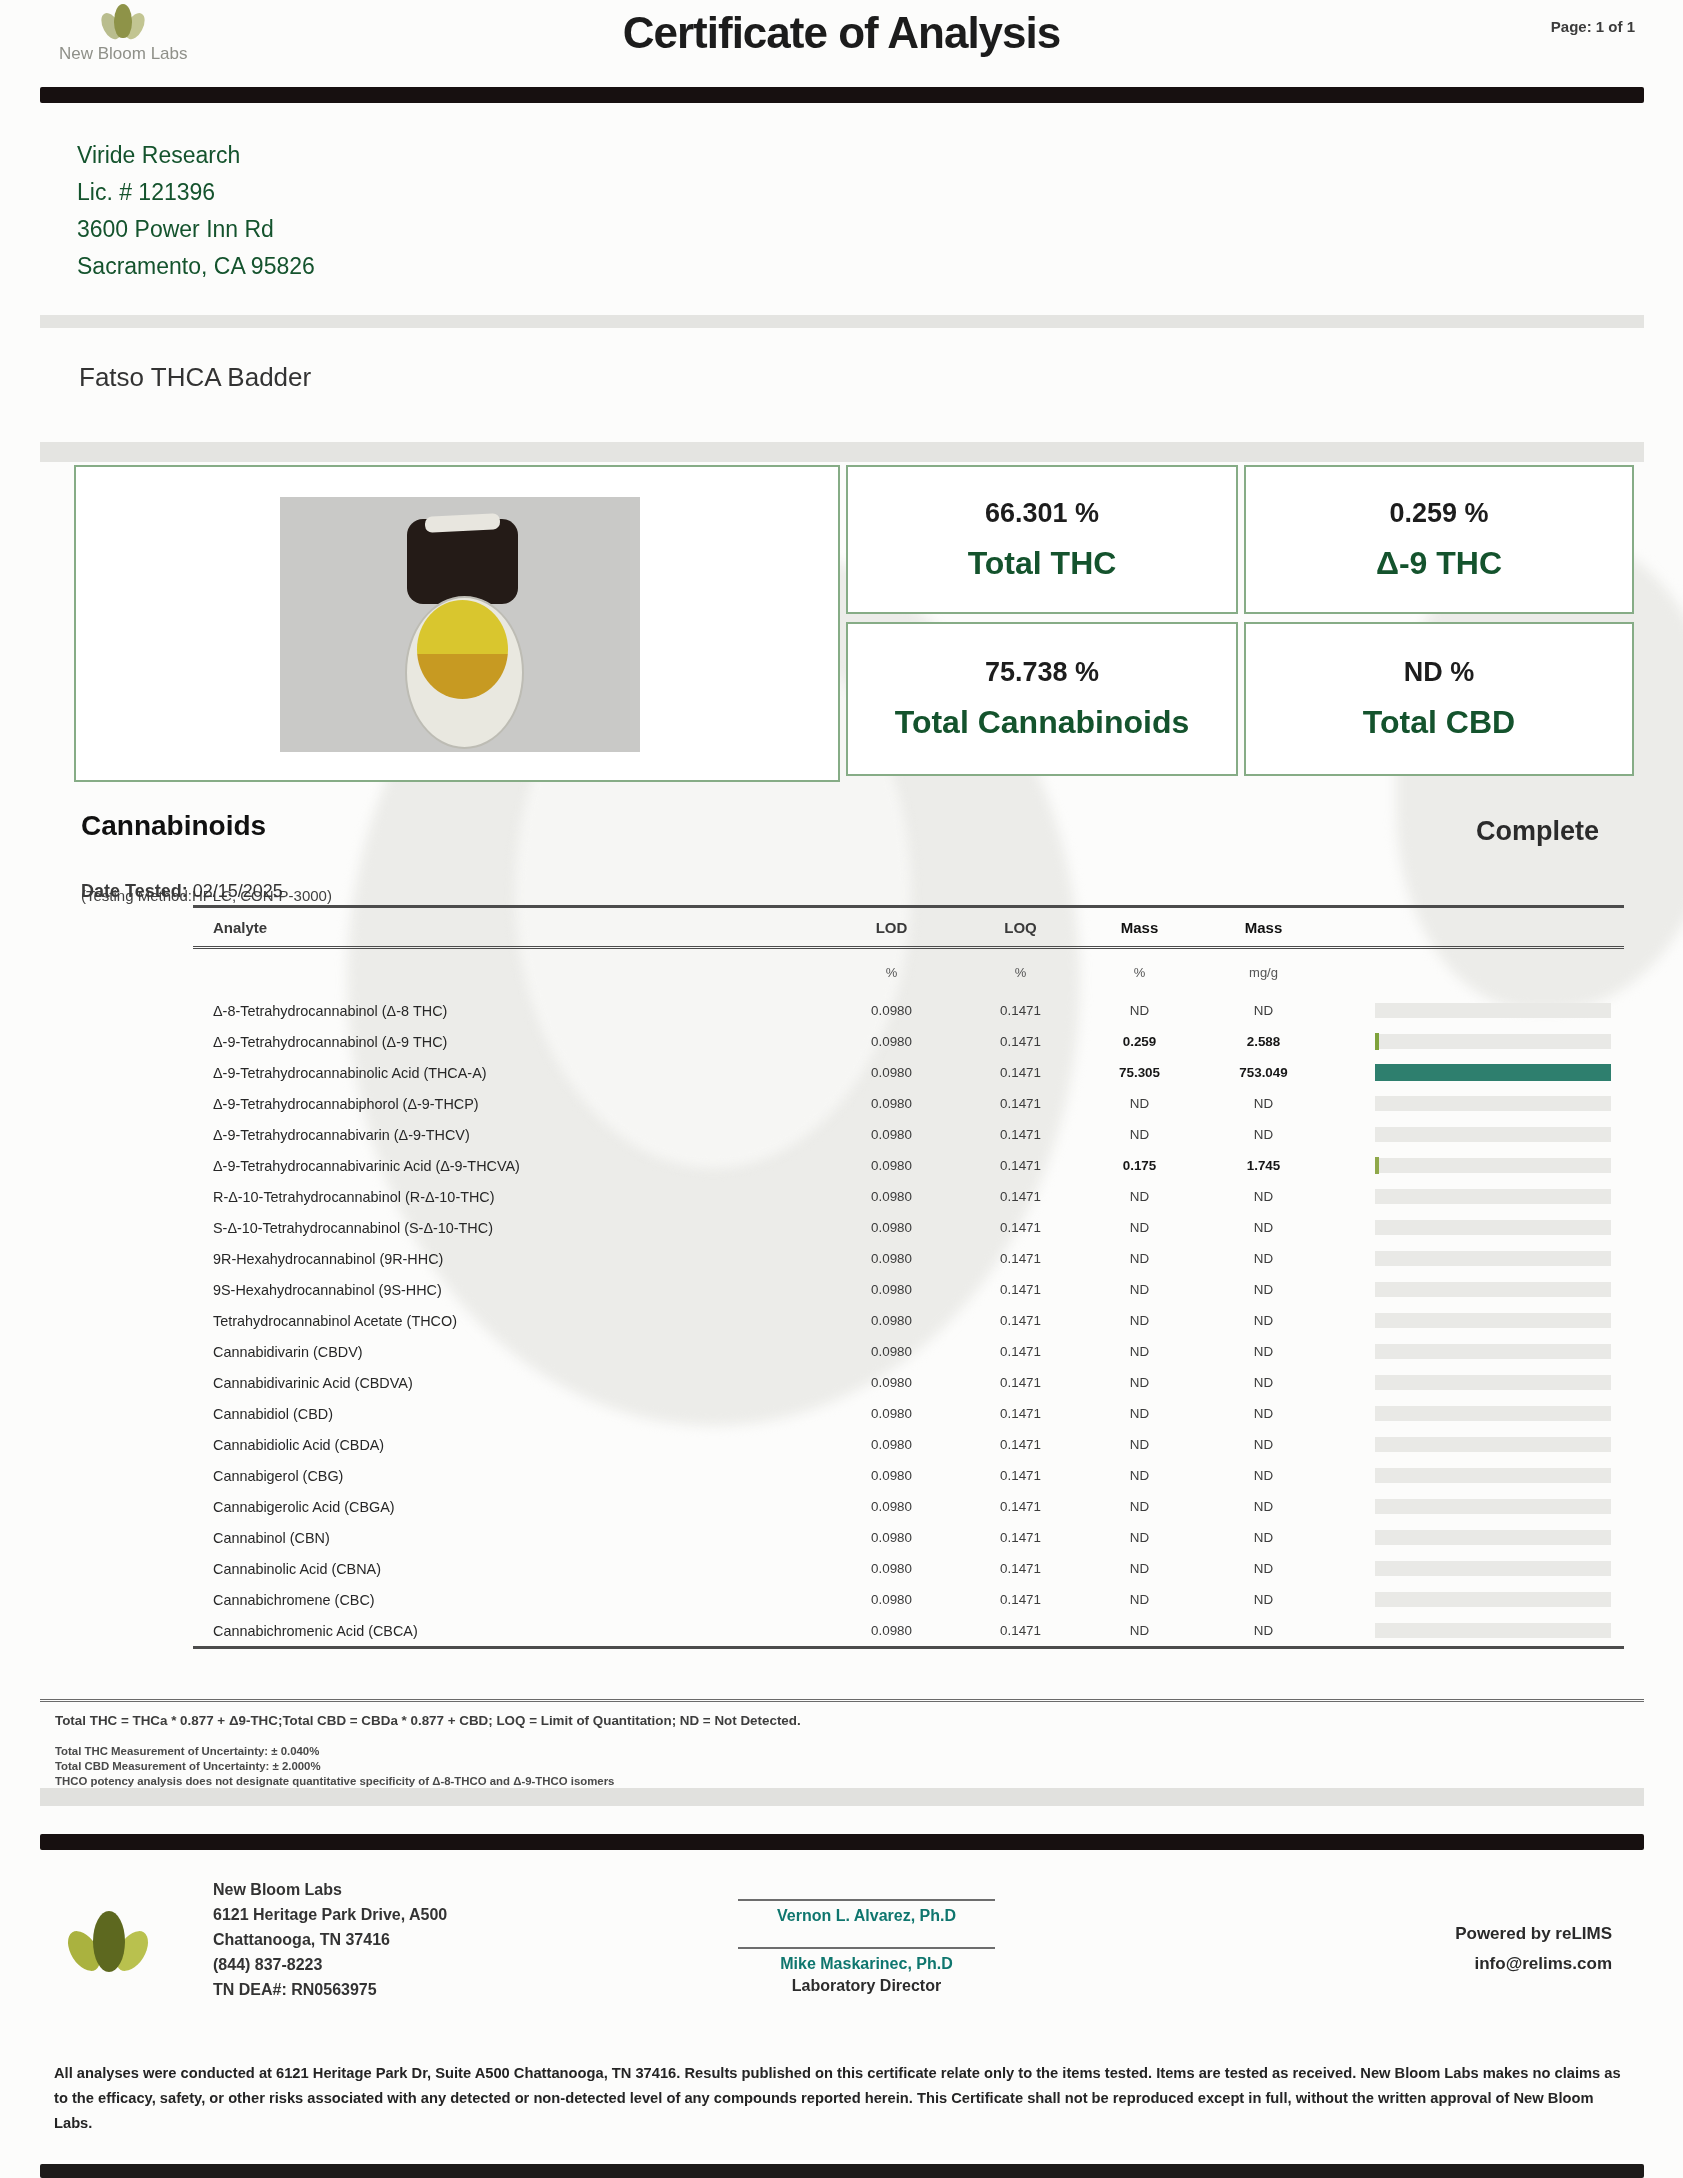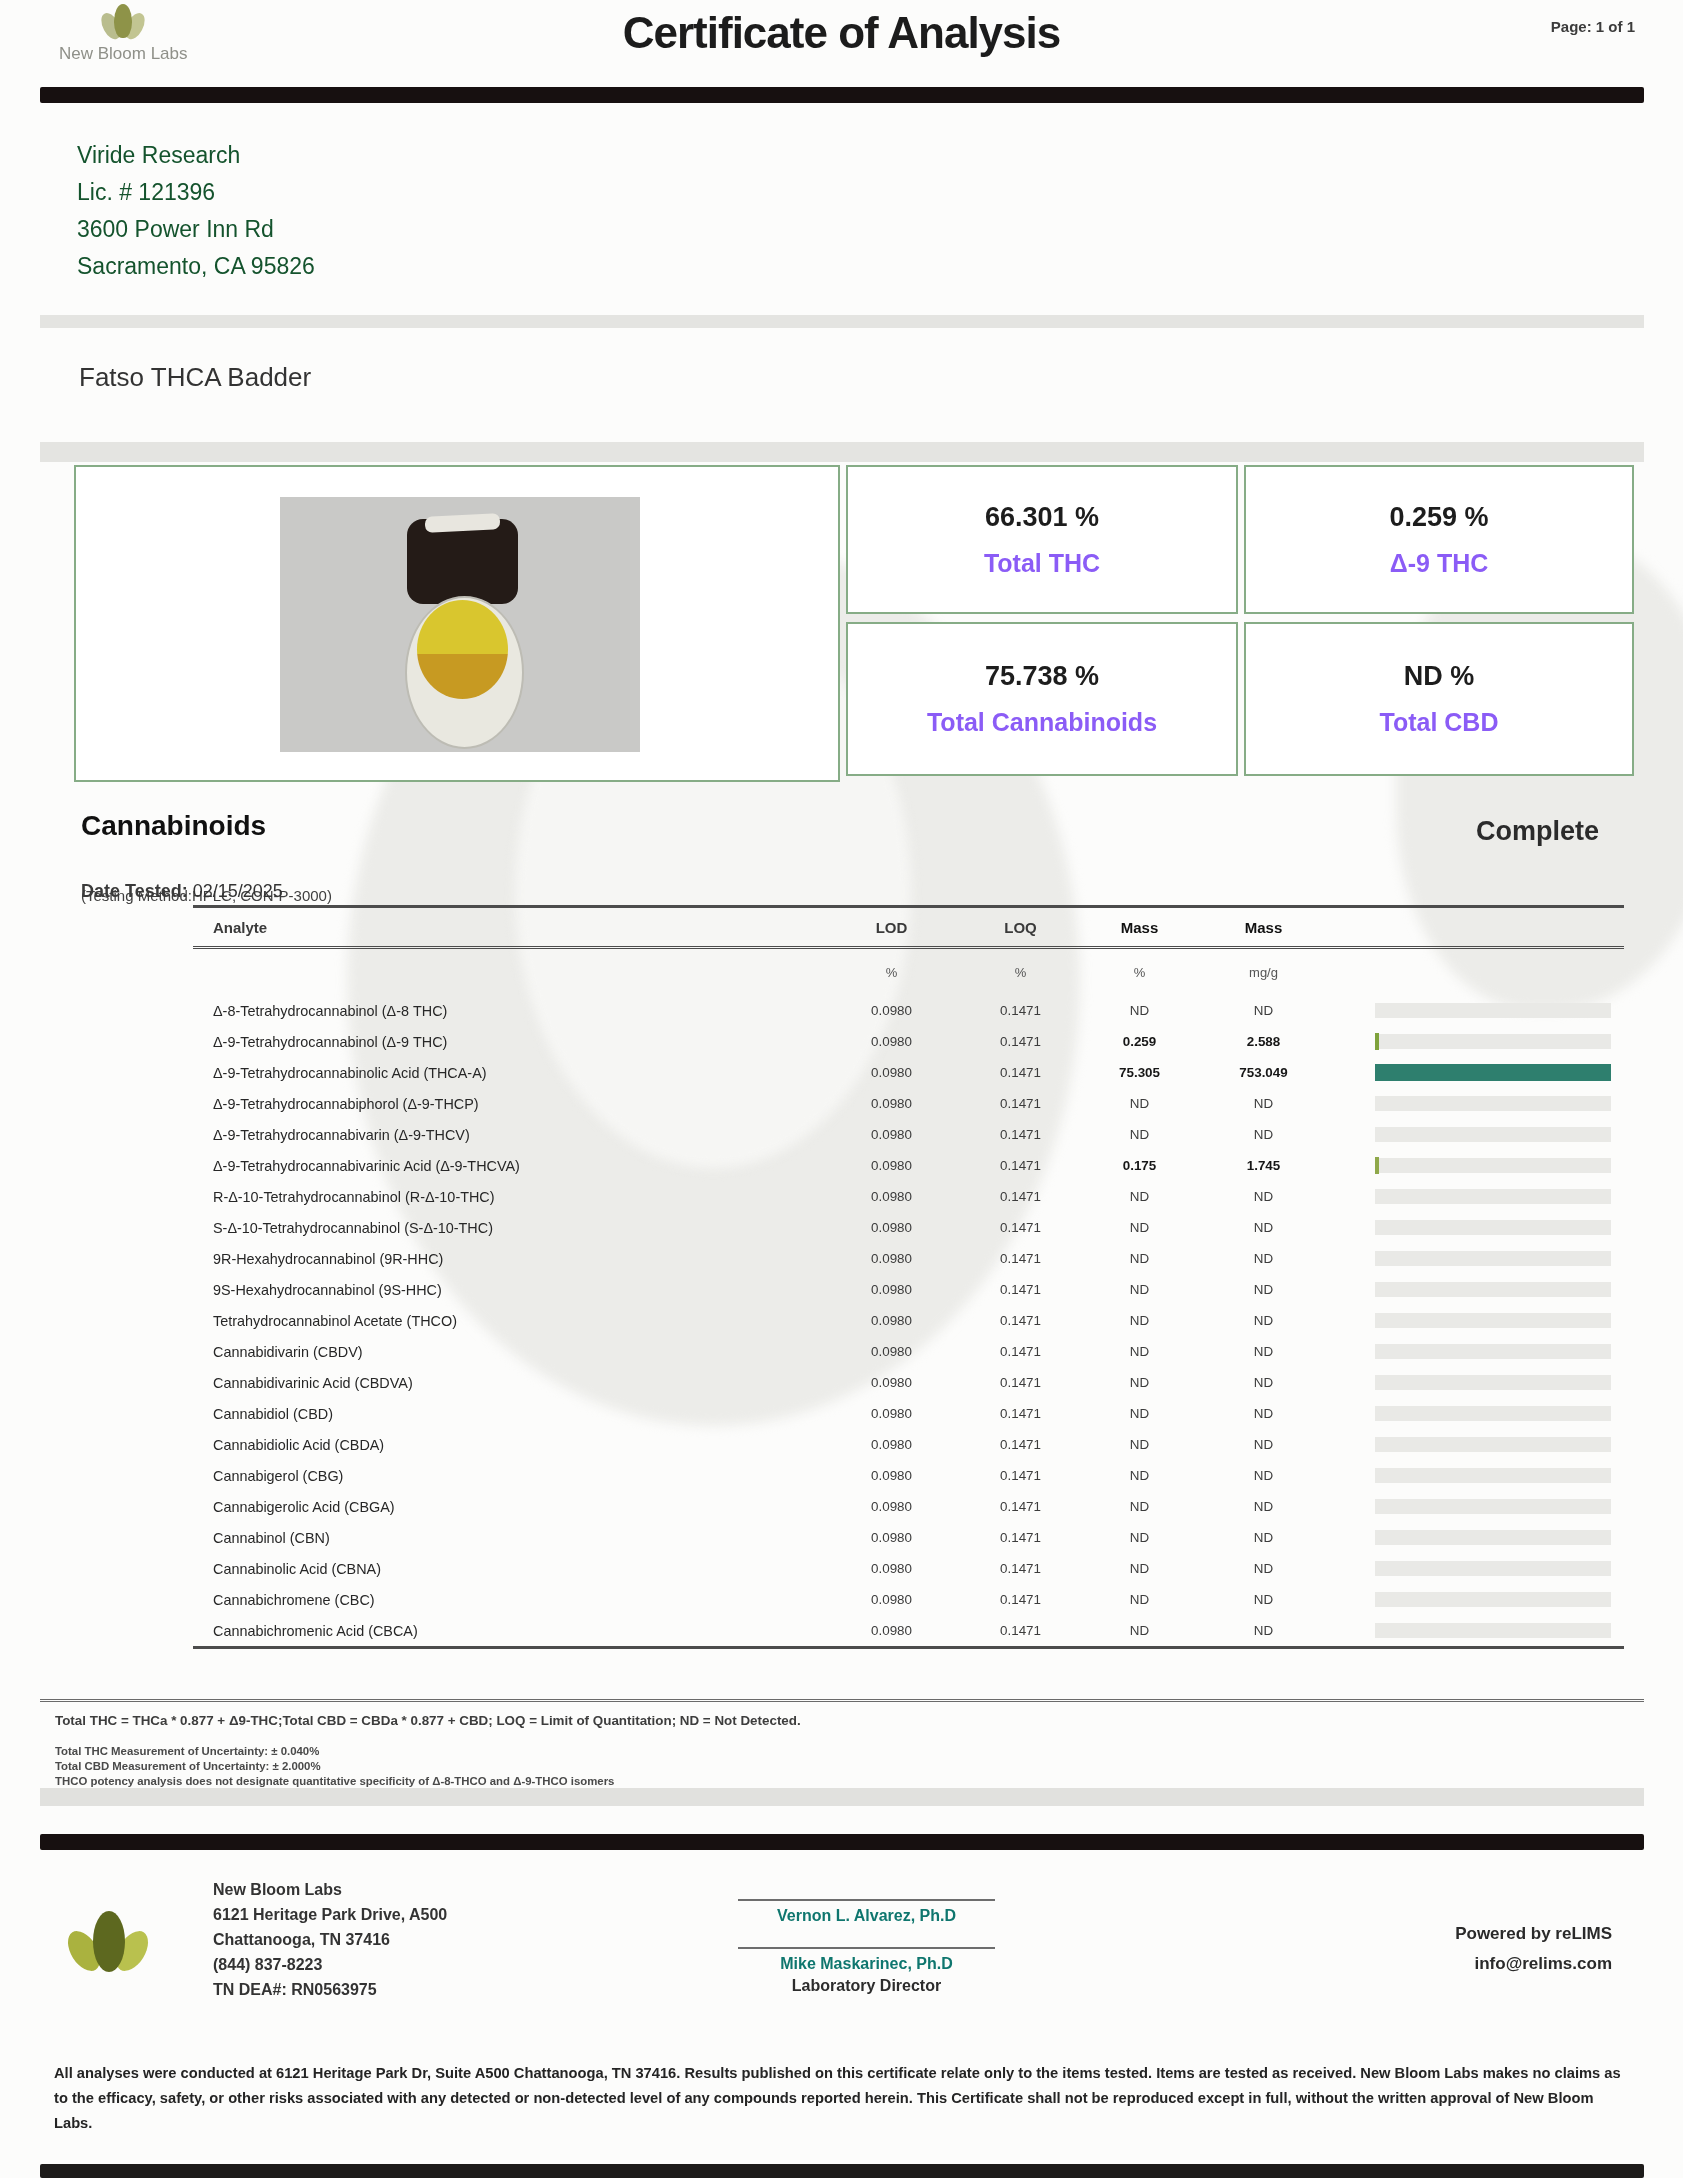--- a/index.html
+++ b/index.html
@@ -33,21 +33,21 @@
   .gbox{position:absolute;border:2px solid #86ac86;background:#fff;}
   .photo-box{left:74px;top:465px;width:762px;height:313px;}
   .photo{position:absolute;left:204px;top:30px;width:360px;height:255px;background:#c9c9c7;}
   .jar-lid{position:absolute;left:127px;top:22px;width:111px;height:85px;background:#241b17;border-radius:16px;}
   .jar-lid::before{content:"";position:absolute;left:18px;top:-4px;width:75px;height:16px;background:#e8e6df;border-radius:7px;transform:rotate(-3deg);}
   .jar-glass{position:absolute;left:125px;top:99px;width:115px;height:149px;background:#e9e8e0;border:2px solid #bdbcb4;border-radius:50%;}
   .jar-badder{position:absolute;left:137px;top:103px;width:91px;height:99px;border-radius:50%;
      background:linear-gradient(#d9c62e 0 55%, #c79a22 55% 100%);}
   .stat{display:flex;flex-direction:column;justify-content:center;align-items:center;gap:16px;}
   .stat-val{font-size:27px;font-weight:bold;color:#1d1d1d;}
-  .stat-lab{font-size:25px;font-weight:bold;color:#8b5cf6;}
+  .stat-lab{font-size:32px;font-weight:bold;color:#14532d;}
   .s1{left:846px;top:465px;width:388px;height:145px;}
   .s2{left:1244px;top:465px;width:386px;height:145px;}
   .s3{left:846px;top:622px;width:388px;height:150px;}
   .s4{left:1244px;top:622px;width:386px;height:150px;}
   
   .sec-title{left:81px;top:810px;font-size:28px;font-weight:bold;color:#111;}
   .sec-status{right:84px;top:816px;font-size:27px;font-weight:bold;color:#2b2b2b;}
   .sec-method{left:81px;top:855px;font-size:15px;color:#3f3f3f;margin-top:32px;}
   .sec-date{left:81px;top:881px;font-size:18px;font-weight:bold;color:#3a3a3a;}
   

